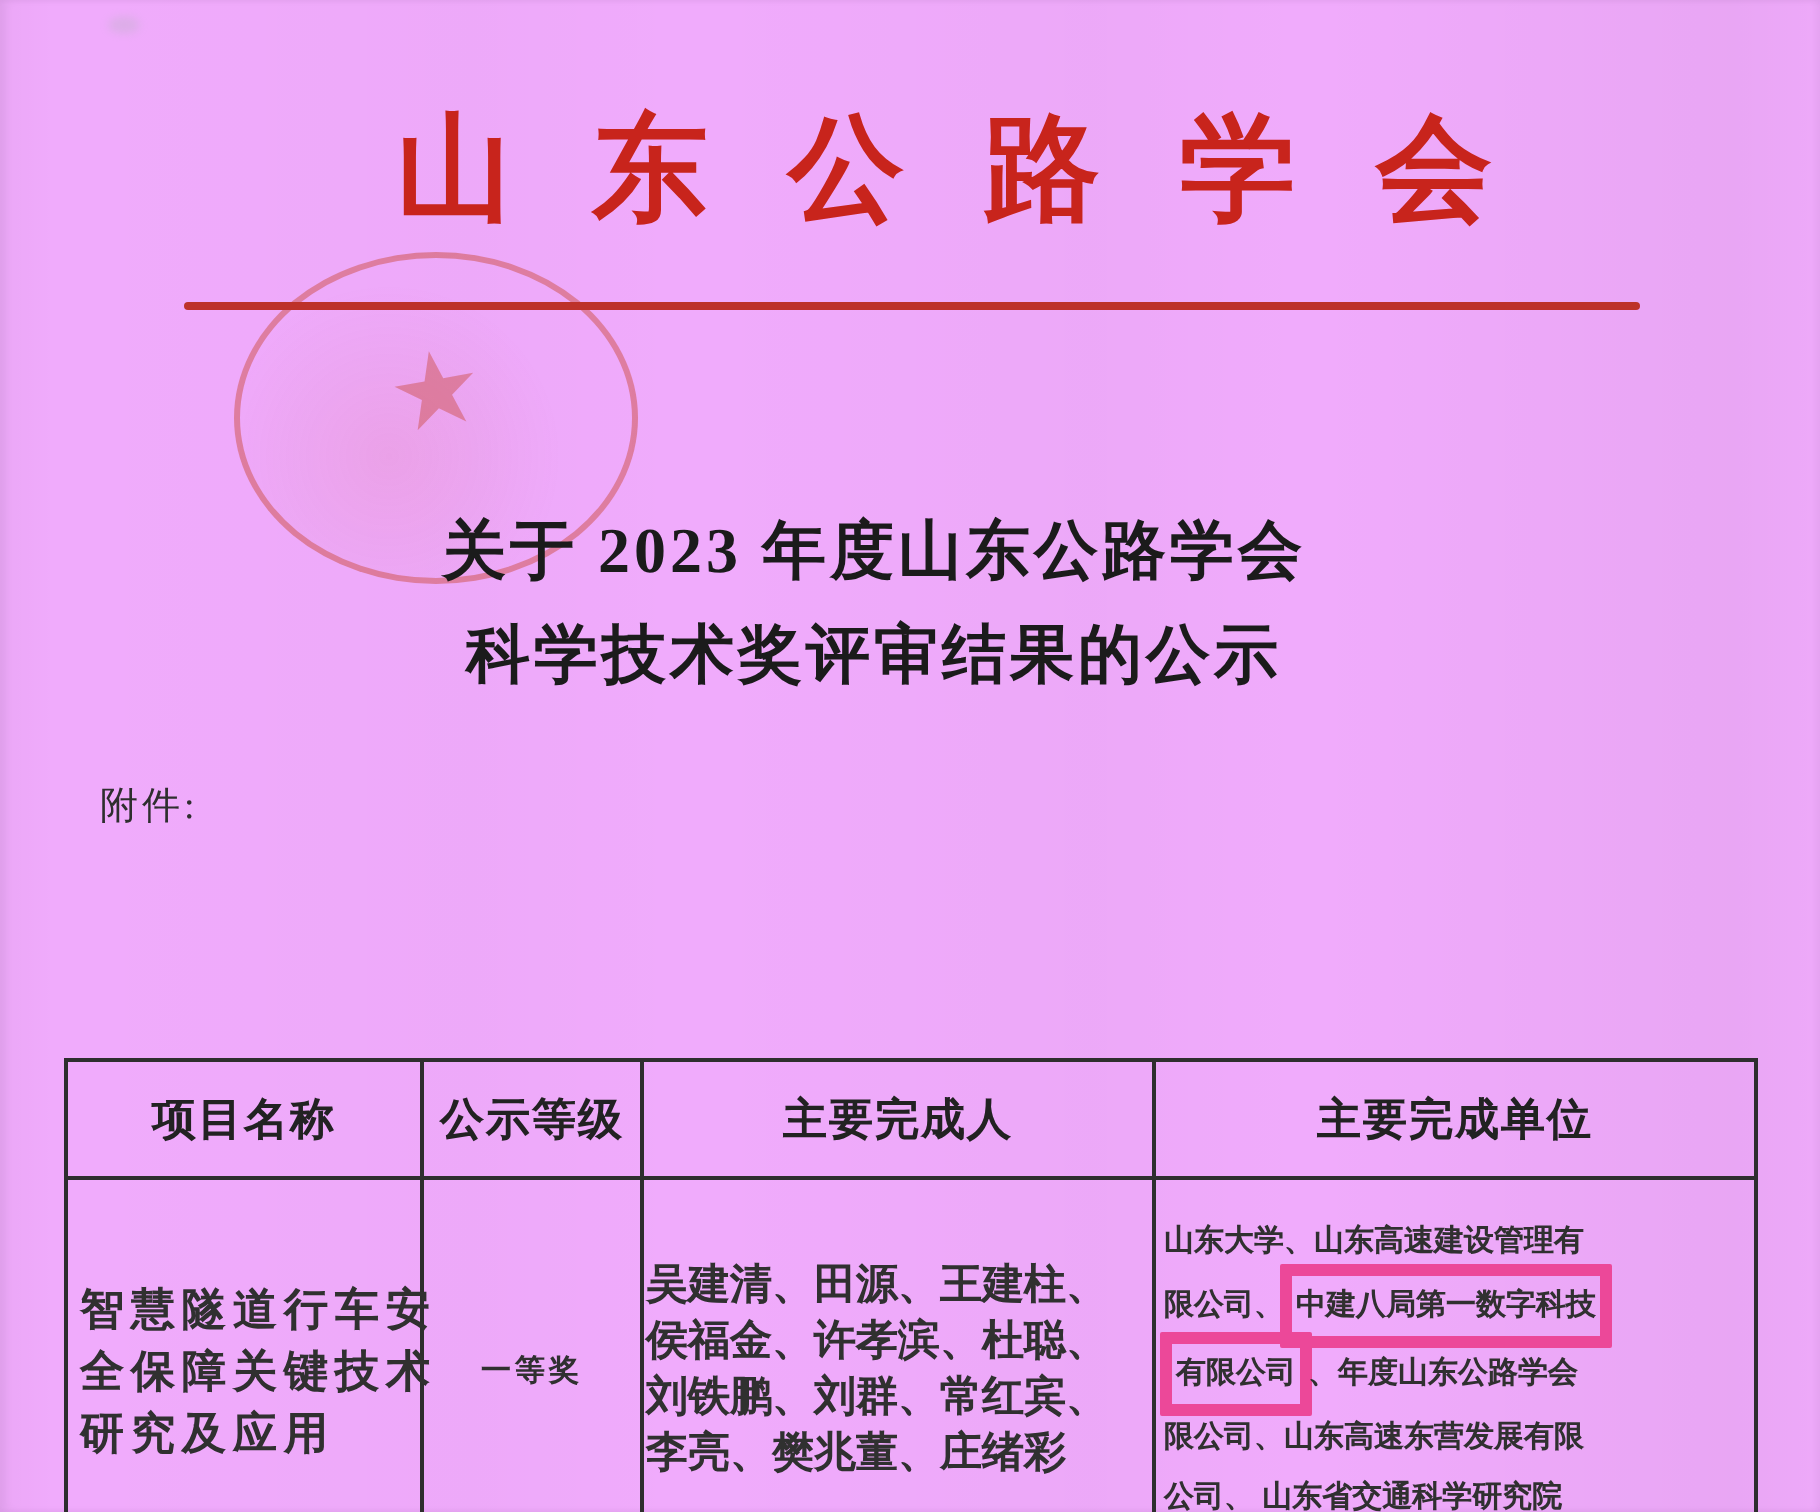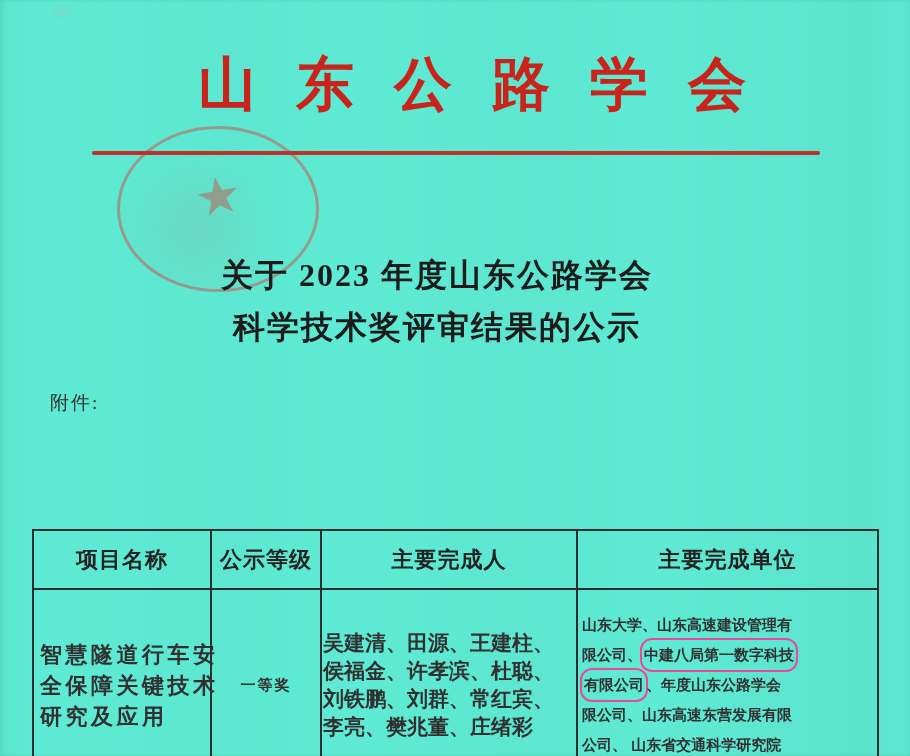--- a/index.html
+++ b/index.html
@@ -1,18 +1,18 @@
 <!DOCTYPE html>
 <html><head>
 <meta charset="utf-8">
 <style>
   html,body{margin:0;padding:0;background:#e9e9e9;}
   .page{
     position:relative;width:910px;height:756px;margin:0 auto;
-    background:#5eead4;overflow:hidden;
+    background:#f0abfc;overflow:hidden;
     font-family:"Liberation Sans","DejaVu Sans",sans-serif;
     box-shadow:inset 3px 0 4px rgba(0,0,0,.05), inset -2px 0 3px rgba(0,0,0,.04);
     text-decoration:underline;
   }
   
   .page::before{
     content:"";position:absolute;inset:0;pointer-events:none;
     background:linear-gradient(90deg,
       rgba(0,0,0,.025) 0,rgba(0,0,0,0) 3%,
       rgba(0,0,0,.012) 26%,rgba(0,0,0,0) 38%,
@@ -60,21 +60,21 @@
   .awards th{height:55px;font-size:22px;font-weight:700;color:#222;text-align:center;letter-spacing:1px;}
   .awards td{height:158px;vertical-align:middle;font-weight:600;}
   .col-c1{width:178px;} .col-c2{width:110px;} .col-c3{width:256px;} .col-c4{width:301px;}
   td.project{font-size:22px;letter-spacing:3.5px;padding:0 6px;margin-left:37px;}
   td.project .ln{line-height:31px;white-space:nowrap;}
   td.award{text-align:center;font-size:15px;letter-spacing:2px;}
   td.people{font-size:21px;margin-left:32px;}
   td.people .ln{line-height:28px;white-space:nowrap;}
   td.orgs{font-size:15px;padding:16px 4px;}
   td.orgs .ln{line-height:30px;white-space:nowrap;}
-  .hl{display:inline-block;border:2px solid #ec4899;padding:0 2px;margin:-4px -2px;border-radius:12px;}
+  .hl{display:inline-block;border:6px solid #ec4899;padding:0 2px;margin:-4px -2px;border-radius:1px;}
 </style>
 </head>
 <body>
 
 <div class="page">
 
   <div class="smudge"></div>
 
   <div class="org-title">山东公路学会</div>
 

